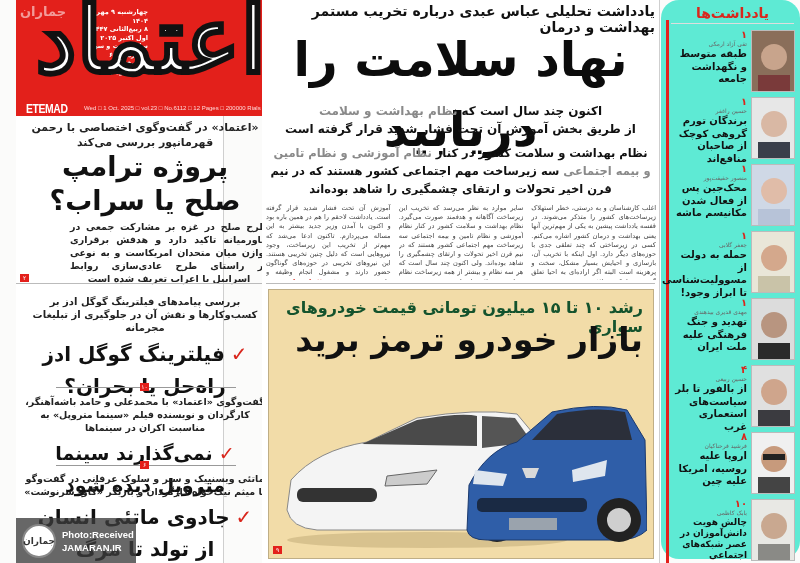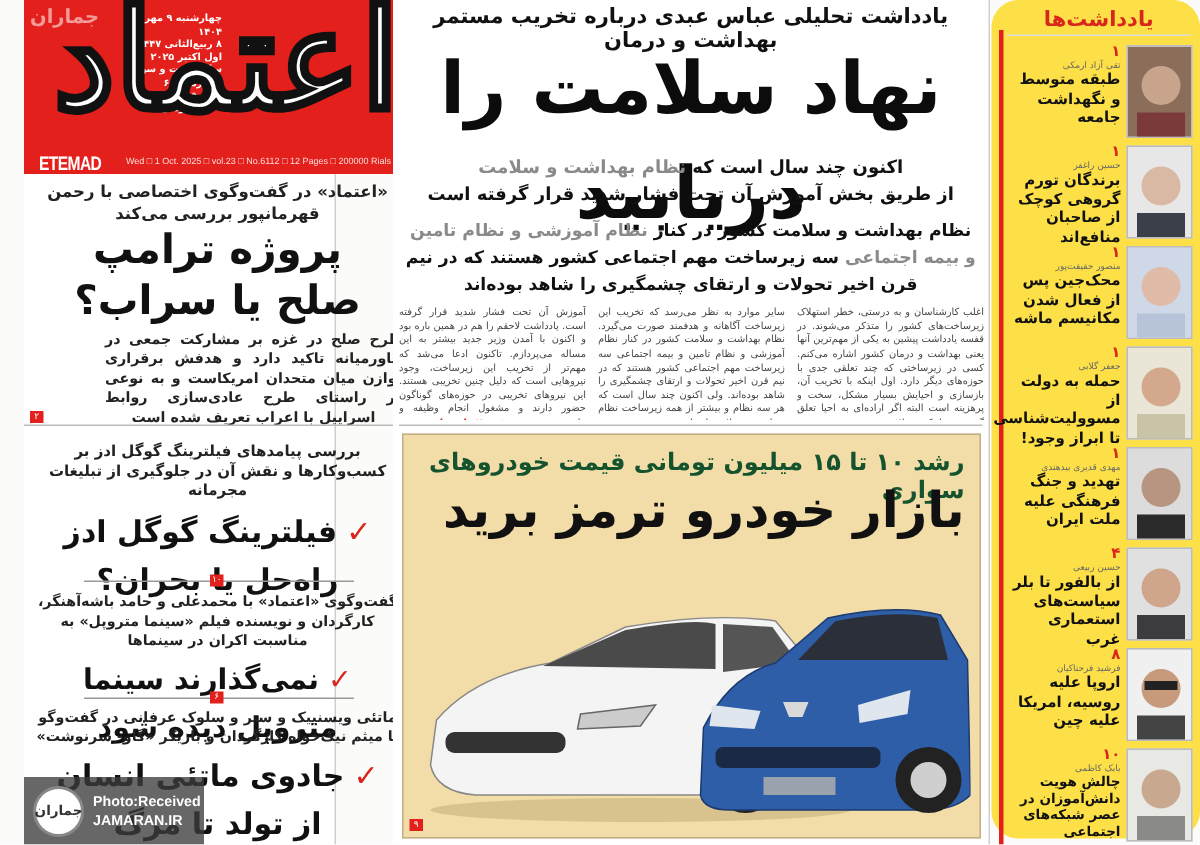--- a/index.html
+++ b/index.html
@@ -25,35 +25,35 @@
   .check { color: #d9261c; font-weight: bold; margin-left: 6px; }
   .sep { position: absolute; left: 40px; width: 180px; height: 1px; background: #999; }
   .pg { position: absolute; width: 9px; height: 8px; background: #e3201b; color: #fff; font-size: 6px; text-align: center; line-height: 8px; }
 
   .jamaran { position: absolute; left: 0; top: 518px; width: 120px; height: 45px; background: rgba(60,60,60,0.78); display: flex; align-items: center; gap: 6px; padding-left: 6px; }
   .jam-logo { width: 34px; height: 34px; border-radius: 50%; background: #fff; border: 2px solid #888; display: flex; align-items: center; justify-content: center; font-size: 9px; color: #333; font-weight: bold; }
   .jam-text { font-family: "Liberation Sans", sans-serif; color: #fff; font-size: 9.5px; font-weight: bold; line-height: 13px; }
 
   
   .center { position: absolute; left: 262px; top: 0; width: 398px; height: 563px; background: #fff; border-right: 1px solid #cfcfcf; }
-  .c-kicker { position: absolute; left: 4px; right: 4px; top: 3px; direction: rtl; text-align: center; font-size: 14px; font-weight: bold; color: #111; }
+  .c-kicker { position: absolute; left: 4px; right: 4px; top: 3px; direction: rtl; text-align: right; font-size: 14px; font-weight: bold; color: #111; }
   .c-head { position: absolute; left: 0; right: 0; top: 24px; direction: rtl; text-align: center; font-size: 48px; font-weight: bold; color: #0c0c0c; letter-spacing: -1px; line-height: 70px; }
   .c-lead { position: absolute; left: 6px; right: 6px; direction: rtl; text-align: center; font-size: 12px; font-weight: bold; line-height: 18px; color: #111; }
   .grey { color: #8a8a8a; }
   .cols { position: absolute; left: 4px; top: 204px; width: 390px; height: 76px; display: flex; direction: rtl; gap: 8px; }
   .col { flex: 1; font-size: 6.6px; line-height: 9.2px; color: #444; text-align: justify; direction: rtl; overflow: hidden; }
   .col .more { color: #d9261c; font-weight: bold; }
 
   .car-box { position: absolute; left: 6px; top: 289px; width: 386px; height: 270px; background: #f2dca8; border: 1px solid #bfae86; }
   .car-kicker { position: absolute; right: 10px; top: 8px; direction: rtl; font-size: 16px; font-weight: bold; color: #14532d; }
   .car-head { position: absolute; right: 10px; top: 30px; direction: rtl; font-size: 33px; font-weight: bold; color: #111; letter-spacing: -0.5px; }
   .car-art { position: absolute; left: 8px; top: 100px; width: 370px; height: 160px; }
 
   
-  .right { position: absolute; left: 661px; top: 0; width: 139px; height: 559px; background: #fde047; border-radius: 18px; }
+  .right { position: absolute; left: 661px; top: 0; width: 139px; height: 559px; background: #5eead4; border-radius: 18px; }
   .r-bar { position: absolute; left: 5px; top: 20px; width: 3px; height: 543px; background: #e3201b; }
   .r-title { position: absolute; left: 10px; right: 6px; top: 5px; direction: rtl; text-align: center; color: #d9261c; font-weight: bold; font-size: 14px; border-bottom: 1px solid #ddd; padding-bottom: 2px; }
   .note { position: absolute; left: 12px; width: 124px; height: 68px; }
   .note-photo { position: absolute; right: 2px; top: 0; width: 44px; height: 62px; border: 1px solid #bbb; overflow: hidden; background: #d8d8d8; }
   .note-text { position: absolute; left: 0; right: 50px; top: 0; direction: rtl; text-align: right; }
   .note-page { color: #d9261c; font-weight: bold; font-size: 10px; line-height: 10px; }
   .note-author { font-size: 6px; color: #666; line-height: 8px; }
   .note-title { font-size: 10px; font-weight: bold; line-height: 12.5px; color: #111; }
 </style>
 </head>

